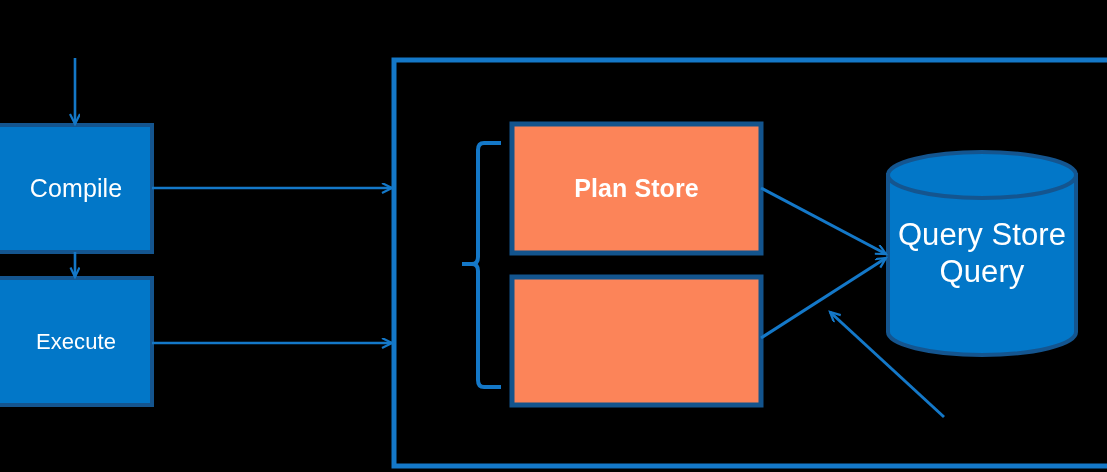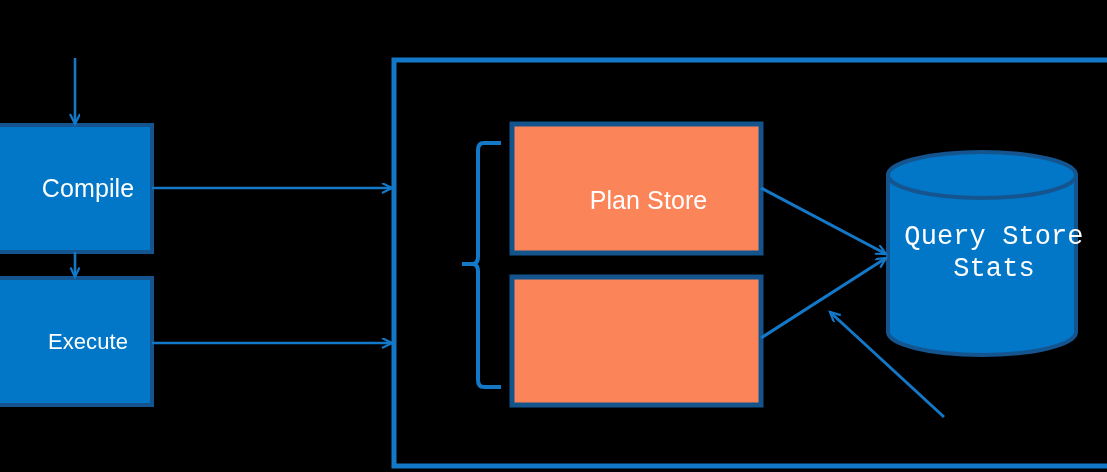--- a/index.html
+++ b/index.html
@@ -27,27 +27,26 @@
     display: flex;
     align-items: center;
     justify-content: center;
     text-align: center;
     color: #FFFFFF;
     font-family: "Liberation Sans", sans-serif;
     font-weight: 400;
     pointer-events: none;
     line-height: 1.18;
     letter-spacing: 0.1px;
-    padding-left: 12px;
   }
   .lbl-compile  { left: 0px;   top: 125px; width: 152px; height: 127px; font-size: 25px; }
   .lbl-execute  { left: 0px;   top: 278px; width: 152px; height: 127px; font-size: 22px; }
-  .lbl-plan     { left: 512px; top: 136px; width: 249px; height: 129px; font-size: 25px; }
+  .lbl-plan     { left: 512px; top: 124px; width: 249px; height: 129px; font-size: 25px; font-weight: bold; }
   .lbl-runtime  { left: 512px; top: 277px; width: 249px; height: 128px; font-size: 25px; }
-  .lbl-cyl      { left: 888px; top: 170px; width: 188px; height: 168px; font-size: 27px; font-family: Liberation Mono, monospace; }
+  .lbl-cyl      { left: 888px; top: 170px; width: 188px; height: 168px; font-size: 31px; }
 </style>
 </head>
 <body>
 
 <div id="canvas">
 
   <svg class="layer" viewBox="0 0 1107 472" xmlns="http://www.w3.org/2000/svg">
     <defs>
       <marker id="arrowOpen" markerWidth="14" markerHeight="14" refX="11" refY="5" orient="auto" markerUnits="userSpaceOnUse">
         <path d="M 1 0 L 11 5 L 1 10" fill="none" stroke="#1478C8" stroke-width="2.2"></path>
@@ -121,17 +120,17 @@
   <div class="node-label lbl-compile">Compile</div>
 
   <div class="node-label lbl-execute">Execute</div>
 
   <div class="node-label lbl-plan">Plan Store</div>
 
 
   <div class="node-label lbl-cyl">
     <div>
       <div>Query Store</div>
-      <div>Stats</div>
+      <div>Query</div>
     </div>
   </div>
 
 </div>
 
 </body></html>

